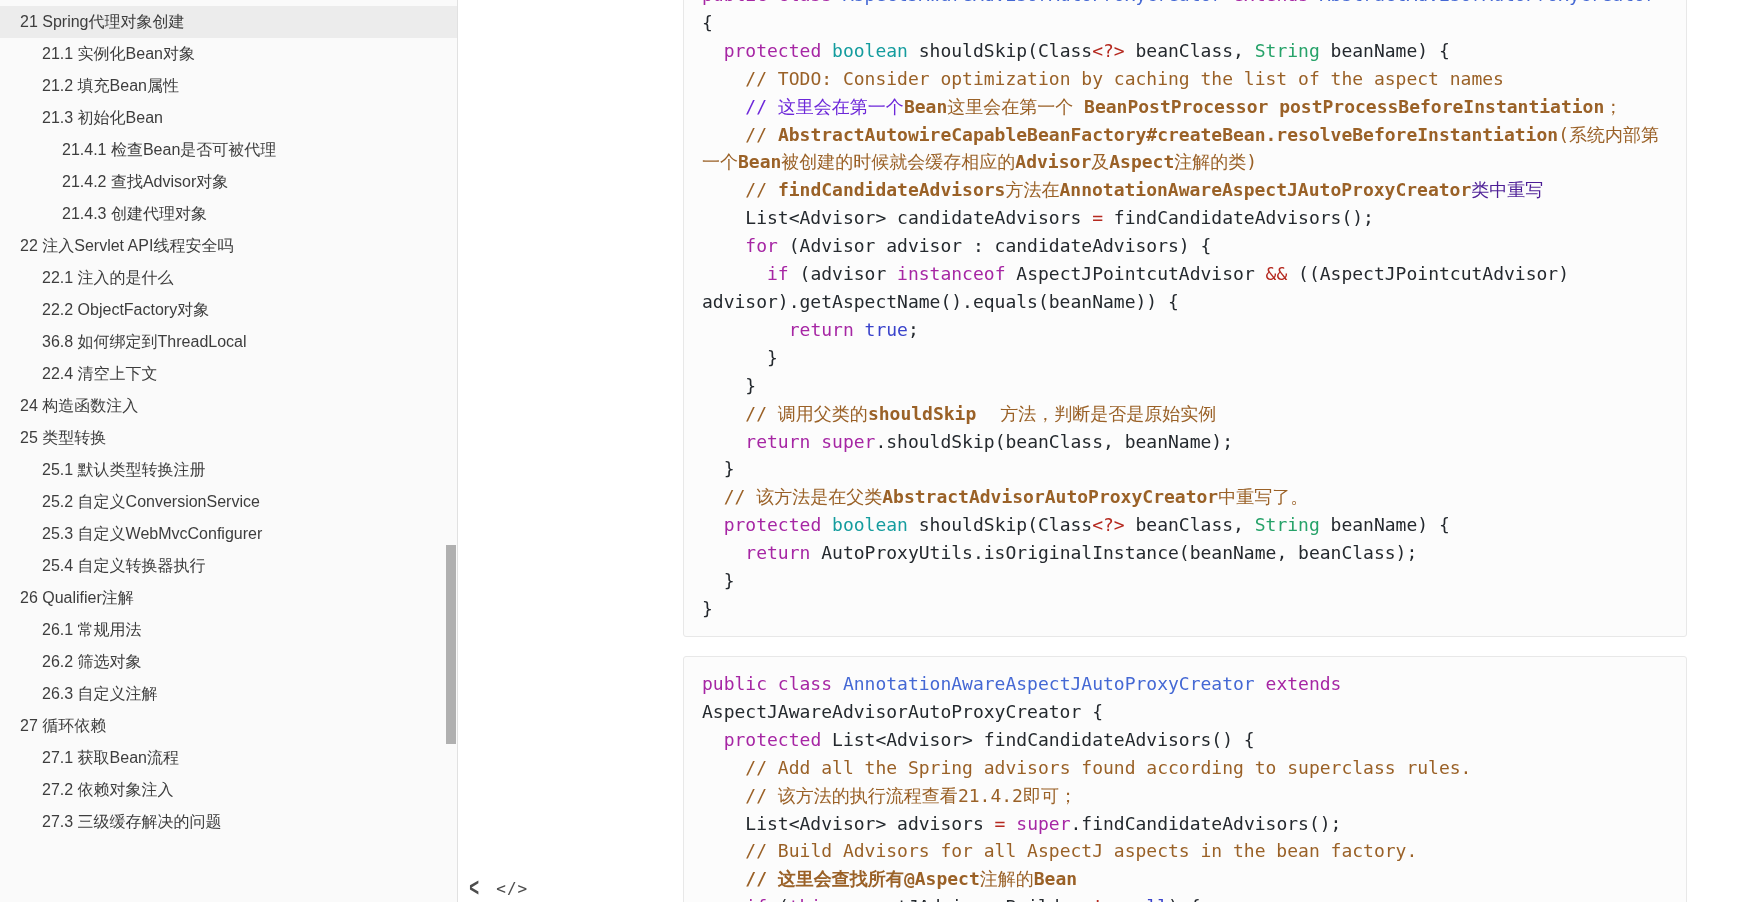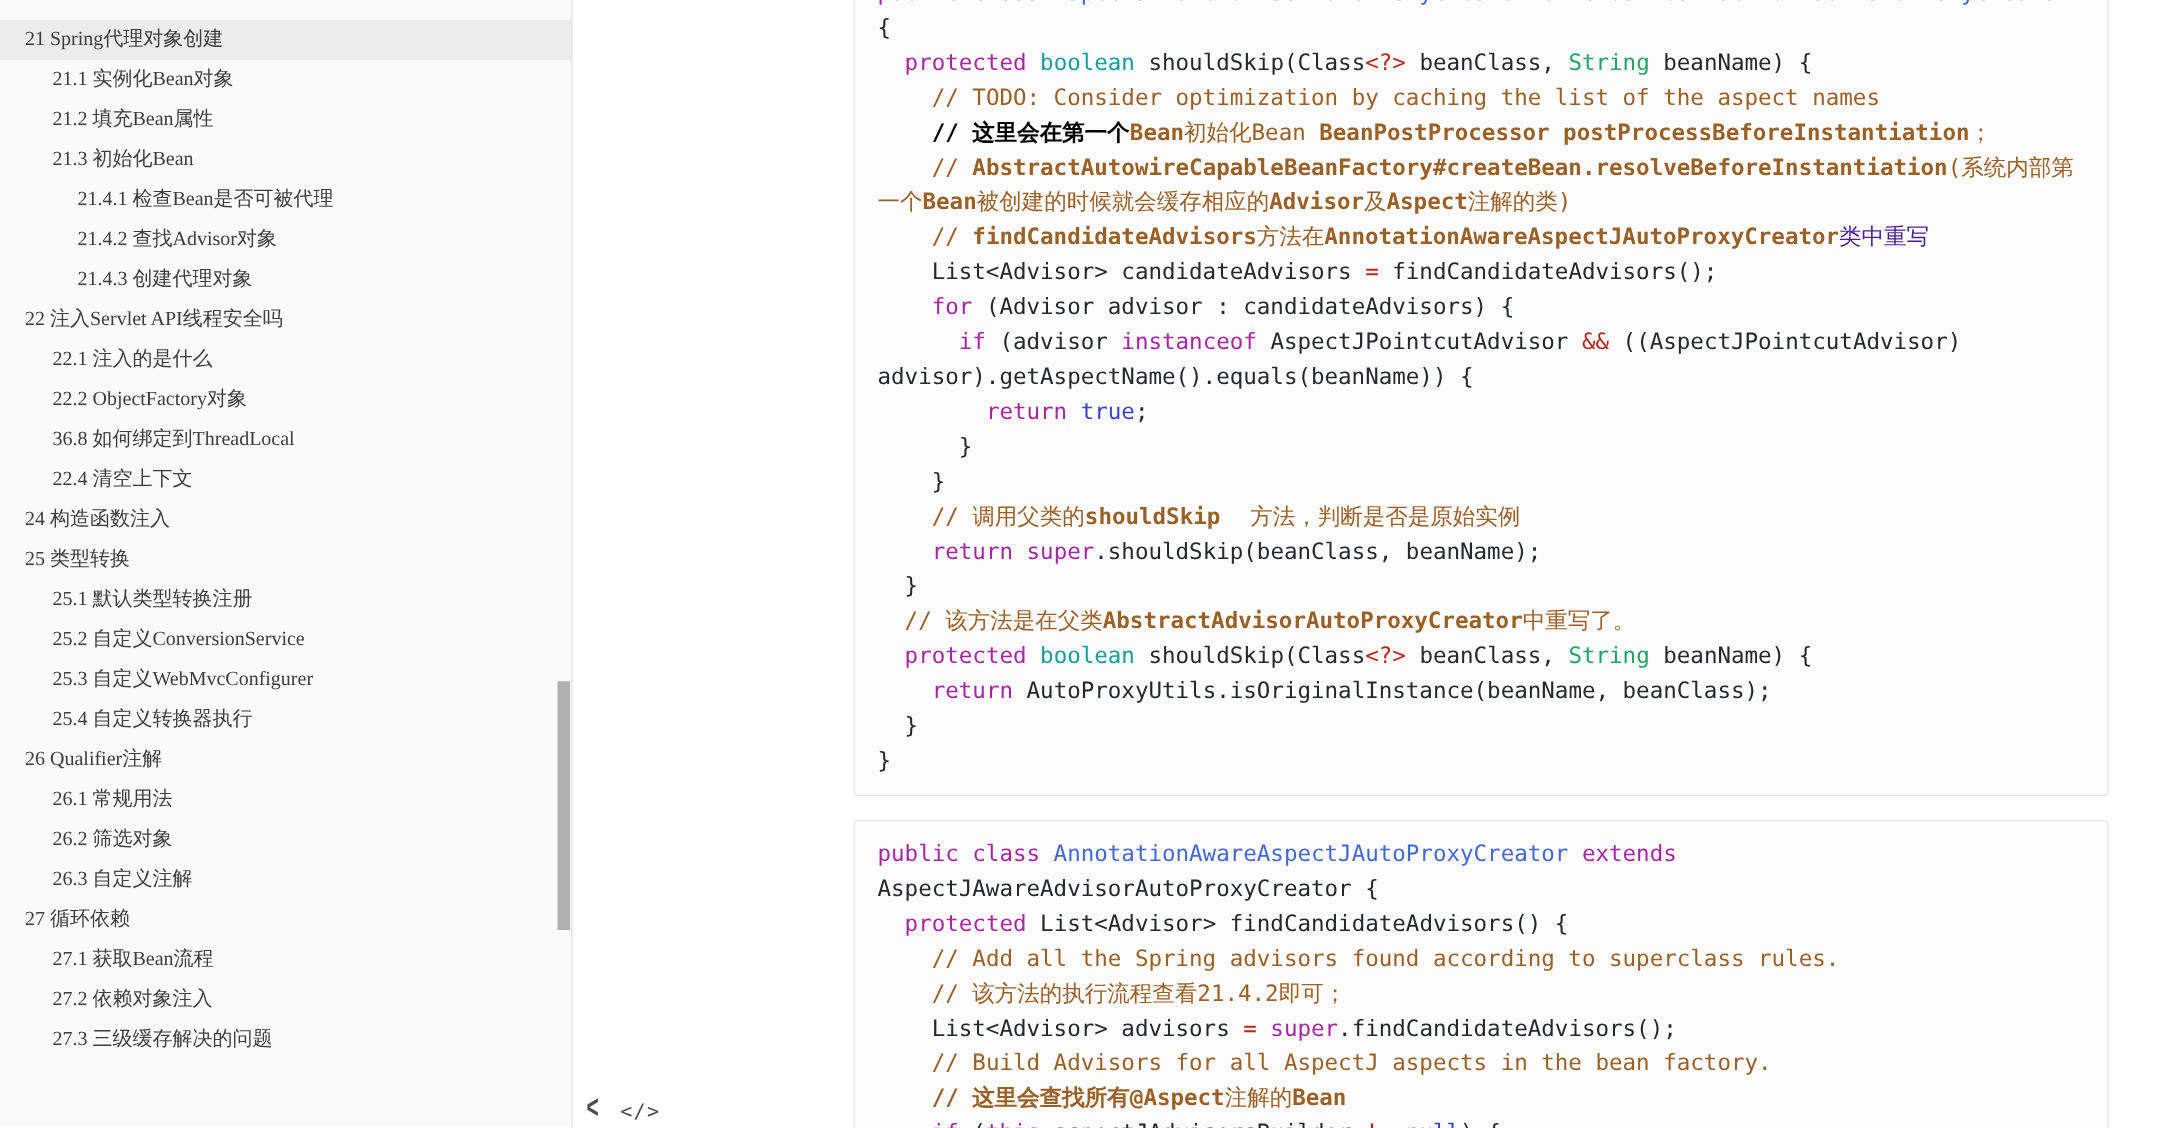--- a/index.html
+++ b/index.html
@@ -1,21 +1,21 @@
 <!DOCTYPE html>
 <html><head>
 <meta charset="utf-8">
 <style>
   * { margin:0; padding:0; box-sizing:border-box; }
   html,body { width:1745px; height:902px; overflow:hidden; background:#ffffff;
               font-family:"Liberation Sans","DejaVu Sans",sans-serif; }
   
   .sidebar { position:absolute; left:0; top:0; width:458px; height:902px;
              background:#fafafa; border-right:1px solid #e1e1e1; }
-  .toc { padding-top:16px;font-family:Liberation Serif, serif; }
+  .toc { padding-top:6px; }
   .toc-item { height:32px; line-height:32px; font-size:16px; color:#3d3d3d;
               white-space:nowrap; overflow:hidden; cursor:pointer; }
   .toc-item.lvl1 { padding-left:20px; }
   .toc-item.lvl2 { padding-left:42px; }
   .toc-item.lvl3 { padding-left:62px; }
   .toc-item.active { background:#ececec; }
   .scroll-thumb { position:absolute; left:446px; top:545px; width:10px; height:199px;
                   background:#b0b0b0; }
   
   .content { position:absolute; left:459px; top:0; width:1286px; height:902px; }
@@ -69,21 +69,21 @@
     </div>
   <div class="scroll-thumb"></div>
 </div>
 
 <div class="content">
   <div class="code-box box1">
       <pre><span style="color: rgb(166, 38, 164);">public class </span><span style="color: rgb(68, 104, 212);">AspectJAwareAdvisorAutoProxyCreator</span><span> </span><span style="color: rgb(166, 38, 164);">extends</span><span> </span><span style="color: rgb(68, 104, 212);">AbstractAdvisorAutoProxyCreator</span>
 <span>{</span>
 <span>  </span><span style="color: rgb(166, 38, 164);">protected</span><span> </span><span style="color: rgb(20, 156, 158);">boolean</span><span> shouldSkip(Class</span><span style="color: rgb(181, 41, 31);">&lt;?&gt;</span><span> beanClass, </span><span style="color: rgb(38, 162, 105);">String</span><span> beanName) {</span>
 <span>    </span><span style="color: rgb(154, 97, 39);">// TODO: Consider optimization by caching the list of the aspect names</span>
-<span>    </span><span style="color: #000000; font-weight: bold;">// 这里会在第一个</span><span style="color: rgb(154, 97, 39); font-weight: bold;">Bean</span><span style="color: rgb(154, 97, 39);">初始化Bean </span><span style="color: rgb(154, 97, 39); font-weight: bold;">BeanPostProcessor postProcessBeforeInstantiation</span><span style="color: rgb(154, 97, 39);">；</span>
+<span>    </span><span style="color: #6d28d9;">// 这里会在第一个</span><span style="color: rgb(154, 97, 39); font-weight: bold;">Bean</span><span style="color: rgb(154, 97, 39);">这里会在第一个 </span><span style="color: rgb(154, 97, 39); font-weight: bold;">BeanPostProcessor postProcessBeforeInstantiation</span><span style="color: rgb(154, 97, 39);">；</span>
 <span>    </span><span style="color: rgb(154, 97, 39);">// </span><span style="color: rgb(154, 97, 39); font-weight: bold;">AbstractAutowireCapableBeanFactory#createBean.resolveBeforeInstantiation</span><span style="color: rgb(154, 97, 39);">(系统内部第</span>
 <span style="color: rgb(154, 97, 39);">一个</span><span style="color: rgb(154, 97, 39); font-weight: bold;">Bean</span><span style="color: rgb(154, 97, 39);">被创建的时候就会缓存相应的</span><span style="color: rgb(154, 97, 39); font-weight: bold;">Advisor</span><span style="color: rgb(154, 97, 39);">及</span><span style="color: rgb(154, 97, 39); font-weight: bold;">Aspect</span><span style="color: rgb(154, 97, 39);">注解的类)</span>
 <span>    </span><span style="color: rgb(154, 97, 39);">// </span><span style="color: rgb(154, 97, 39); font-weight: bold;">findCandidateAdvisors</span><span style="color: rgb(154, 97, 39);">方法在</span><span style="color: rgb(154, 97, 39); font-weight: bold;">AnnotationAwareAspectJAutoProxyCreator</span><span style="color: #4c1d95;">类中重写</span>
 <span>    List&lt;Advisor&gt; candidateAdvisors </span><span style="color: rgb(181, 41, 31);">=</span><span> findCandidateAdvisors();</span>
 <span>    </span><span style="color: rgb(166, 38, 164);">for</span><span> (Advisor advisor : candidateAdvisors) {</span>
 <span>      </span><span style="color: rgb(166, 38, 164);">if</span><span> (advisor </span><span style="color: rgb(166, 38, 164);">instanceof</span><span> AspectJPointcutAdvisor </span><span style="color: rgb(181, 41, 31);">&amp;&amp;</span><span> ((AspectJPointcutAdvisor)</span>
 <span>advisor).getAspectName().equals(beanName)) {</span>
 <span>        </span><span style="color: rgb(166, 38, 164);">return</span><span> </span><span style="color: rgb(58, 67, 203);">true</span><span>;</span>
 <span>      }</span>
 <span>    }</span>

